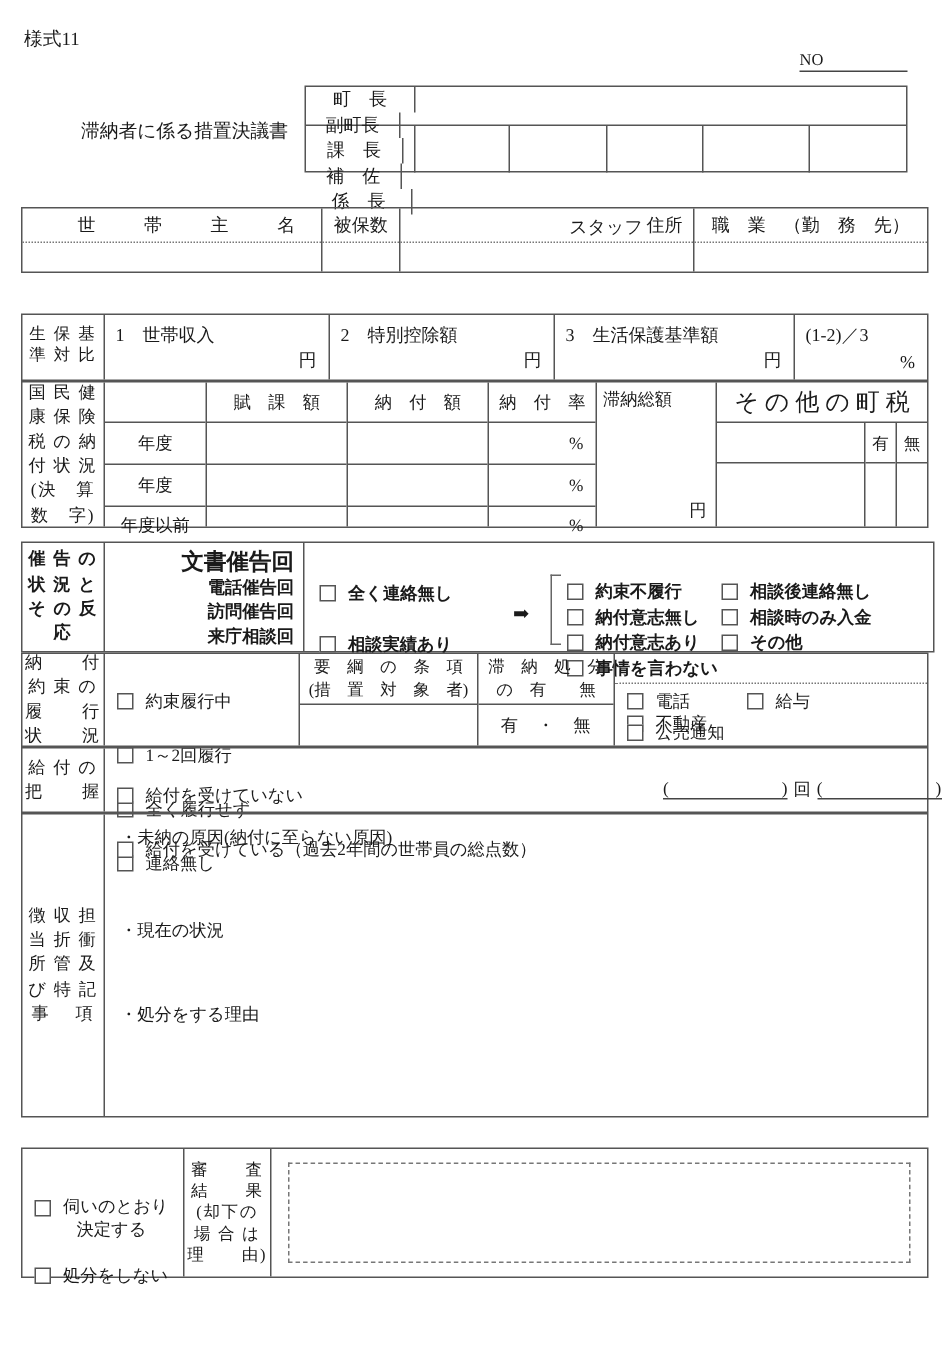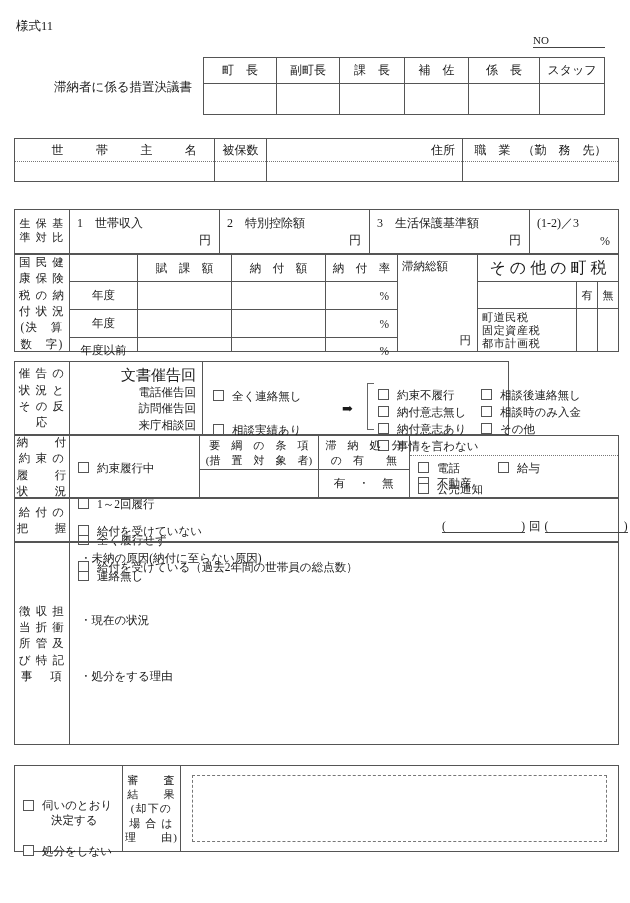--- a/index.html
+++ b/index.html
@@ -25,21 +25,21 @@
 
   
   #formcode{left:16px;top:18px;font-size:12.5px;}
   #doctitle{left:48px;top:79px;width:150px;font-size:12.5px;text-align:center;}
   #nobox{left:533px;top:33px;width:72px;font-size:11px;
          border-bottom:1px solid #444;height:15px;}
   #nobox span{display:inline-block;transform:translateY(1px);}
 
   
   #approval{left:203px;top:57px;width:402px;height:58px;}
-  #approval .hdr{height:25px;border-bottom:1px solid #555;display:flex;}
+  #approval .hdr{height:25px;border-bottom:1px solid #555;display:flex;flex-direction:column;}
   #approval .bdy{height:31px;display:flex;}
   #approval .c{border-right:1px solid #555;display:flex;align-items:center;justify-content:center;
                font-size:12px;}
   #approval .c:last-child{border-right:none;}
 
   
   #house{left:14px;top:138px;width:605px;height:44px;}
   #house .c{border-right:1px solid #555;box-sizing:border-box;position:relative;}
   #house .c:last-child{border-right:none;}
   #house .lbl{height:22px;font-size:12px;display:flex;align-items:center;padding:0 7px;}
@@ -54,21 +54,21 @@
   #seiho .c:last-child{border-right:none;}
   #seiho .t{position:absolute;left:7px;top:5px;font-size:12px;}
   #seiho .u{position:absolute;right:8px;bottom:4px;font-size:12px;}
   #seiho .vlab{font-size:11px;line-height:1.28;text-align:center;padding-top:6px;letter-spacing:.12em;}
 
   
   #kokuho{left:14px;top:254px;width:605px;height:98px;}
   .hline{border-bottom:1px solid #555;}
 
   
-  #saikoku{left:14px;top:361px;width:495px;height:74px;}
+  #saikoku{left:14px;top:361px;width:609px;height:74px;font-weight:bold;}
   
   #noufu{left:14px;top:435px;width:605px;height:63px;}
   
   #kyufu{left:14px;top:498px;width:605px;height:44px;}
   
   #memo{left:14px;top:542px;width:605px;height:203px;}
   
   #bottom{left:14px;top:765px;width:605px;height:87px;}
   .sideLabel{font-size:11.5px;line-height:1.42;text-align:center;letter-spacing:.1em;
              display:flex;flex-direction:column;align-items:center;justify-content:center;height:100%;}
@@ -225,25 +225,20 @@
         <div class="abs lft" style="left:4px;top:4px;font-size:11.5px">滞納総額</div>
         <div class="abs rgt" style="right:6px;bottom:3px;font-size:11.5px">円</div>
         <div class="abs" style="left:6px;right:22px;bottom:3px;height:14px"></div>
       </div>
 
       <div style="flex:1;display:flex;flex-direction:column">
         <div class="hline ctr" style="height:26px;font-size:16px;letter-spacing:.25em;text-indent:.25em">その他の町税</div>
         <div style="flex:1;display:flex">
           <div style="flex:1;display:flex;flex-direction:column;border-right:1px solid #555">
             <div class="hline" style="height:26px"></div>
-            <div class="col" style="flex:1;font-size:11px;line-height:1.18;padding:2px 0 0 4px;letter-spacing:.06em">
-              <span>町道民税</span>
-              <span>固定資産税</span>
-              <span>都市計画税</span>
-            </div>
           </div>
           <div style="width:20px;display:flex;flex-direction:column;border-right:1px solid #555">
             <div class="hline ctr" style="height:26px;font-size:11px">有</div>
             <div style="flex:1"></div>
           </div>
           <div style="width:20px;display:flex;flex-direction:column">
             <div class="hline ctr" style="height:26px;font-size:11px">無</div>
             <div style="flex:1"></div>
           </div>
         </div>

